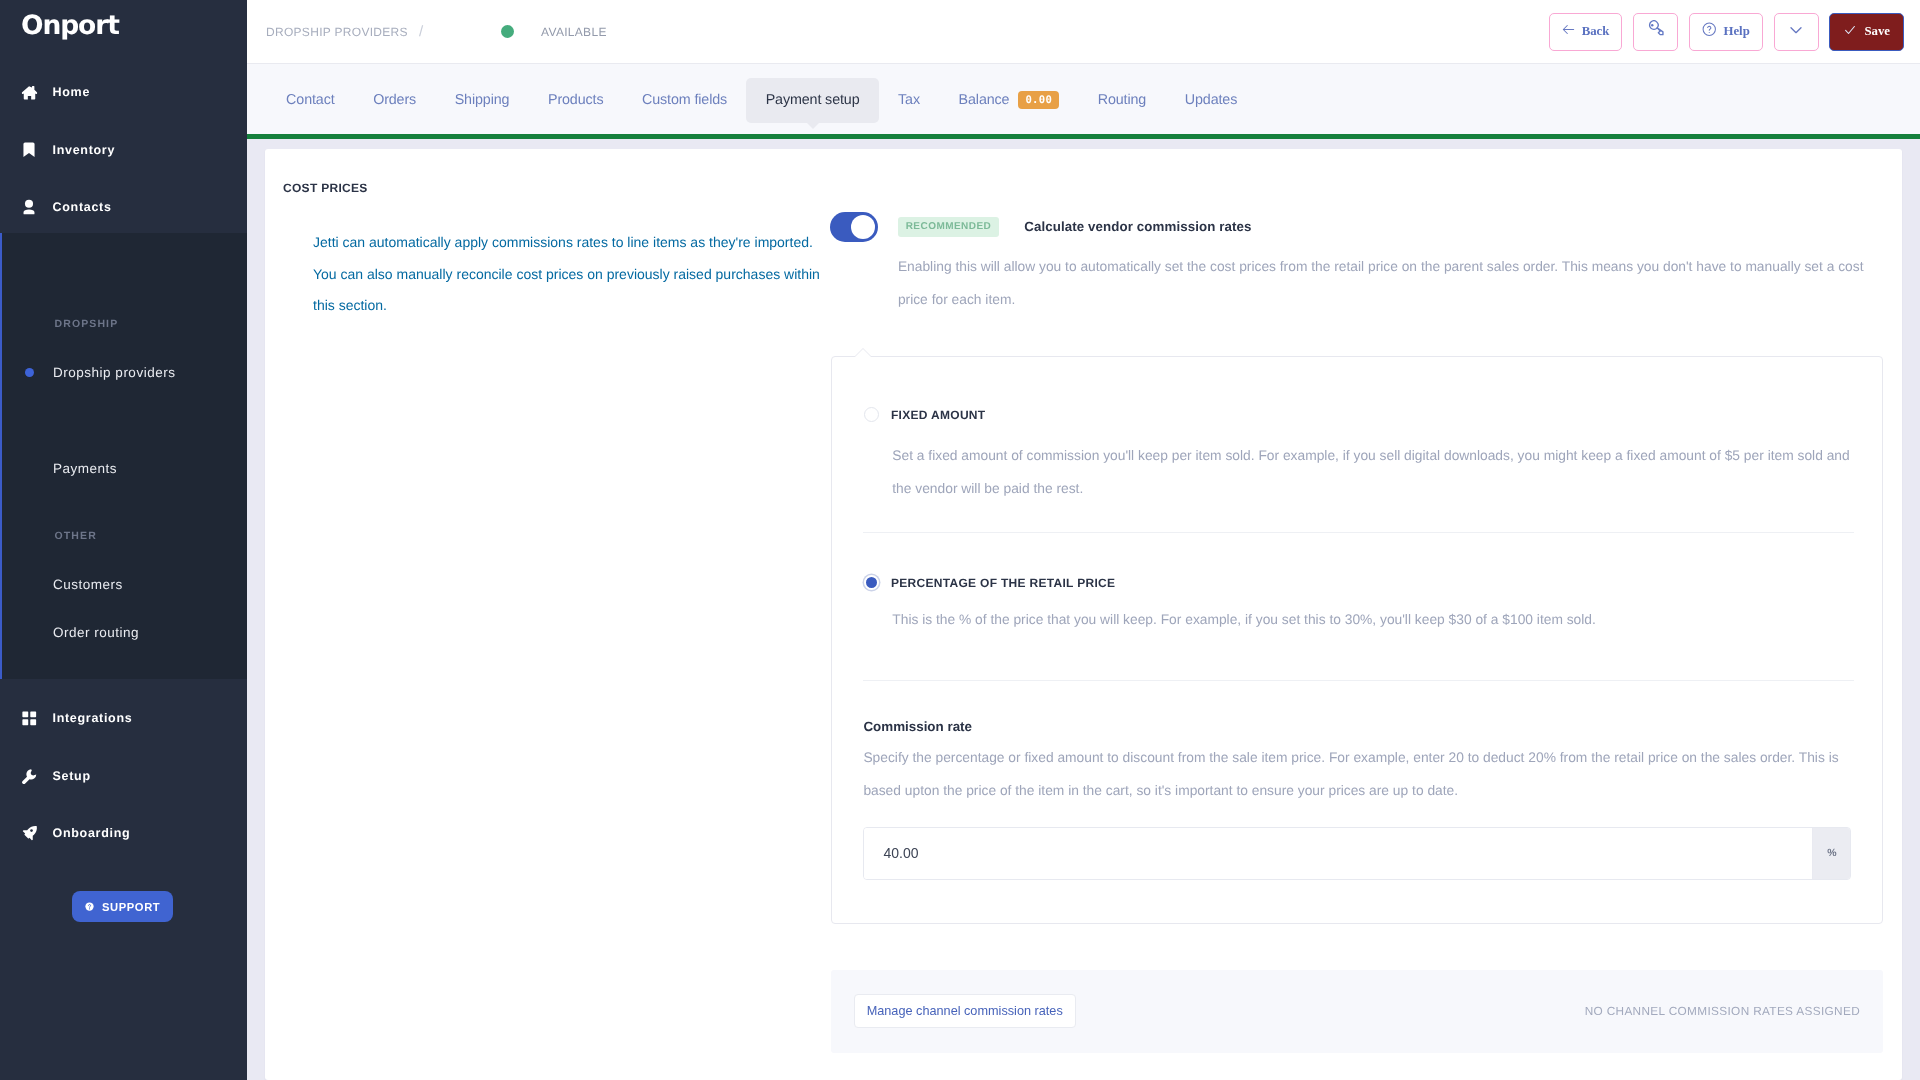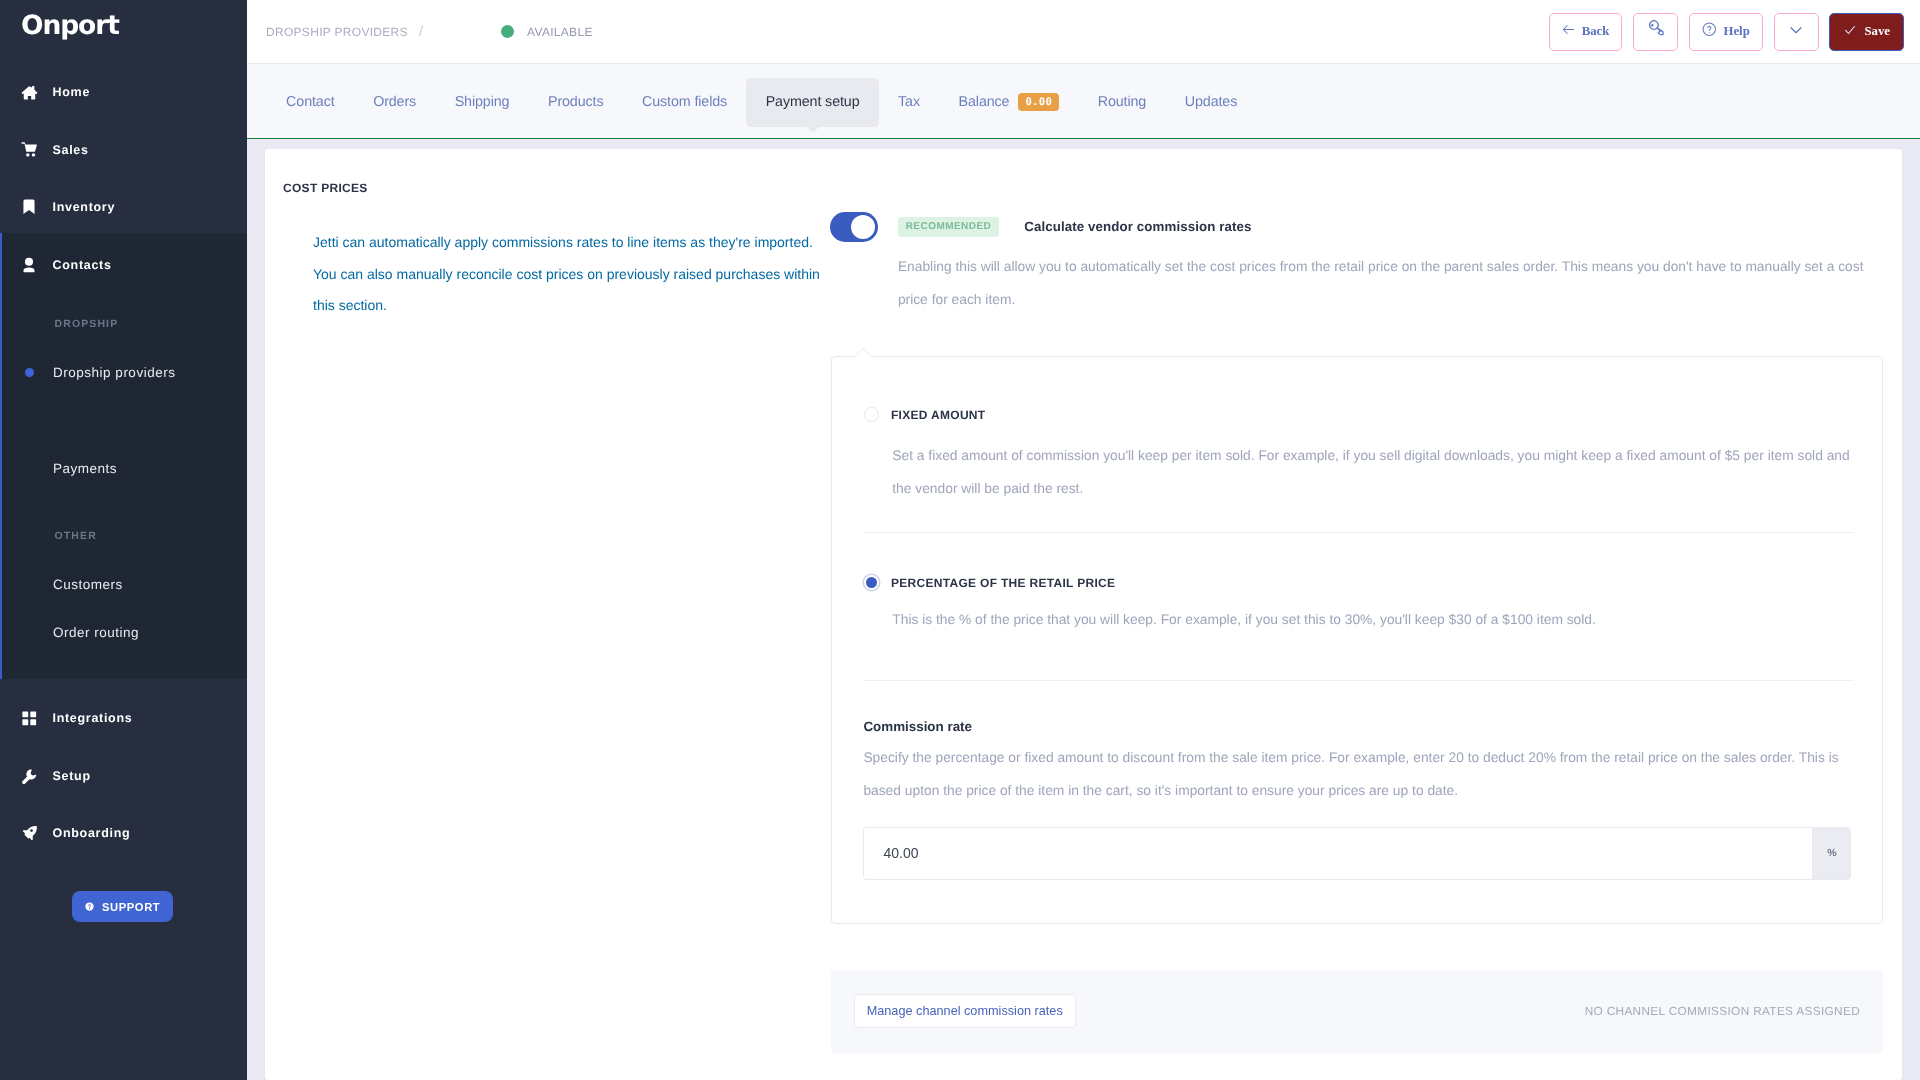--- a/index.html
+++ b/index.html
@@ -64,35 +64,35 @@
   .topbar {
     height: 64px; background: #fff; border-bottom: 1px solid #e9eaf0;
     display: flex; align-items: center; padding: 0 16px 0 19px; flex: 0 0 64px;
   }
   .crumb {
     font-size: 12px; letter-spacing: 0.3px; color: #a7adbd; font-weight: 400;
   }
   .crumb-sep { color: #c9ced9; margin: 0 0 0 11px; font-size: 15px; font-weight: 300; }
   .status { display: flex; align-items: center; margin-left: 78px; }
   .status-dot { width: 13px; height: 13px; border-radius: 50%; background: #45ac7d; }
-  .status-text { margin-left: 13px; font-size: 12px; letter-spacing: 0.3px; color: #939aab; }
+  .status-text { margin-left: 27px; font-size: 12px; letter-spacing: 0.3px; color: #939aab; }
   .topbar-right { margin-left: auto; display: flex; align-items: center; gap: 10.8px; }
   .btn {
     display: inline-flex; align-items: center; justify-content: center; gap: 7px;
     height: 38px; border-radius: 5px; border: 1px solid #f9a8d4; background: #fff;
     color: #5a71c0; font-size: 12.8px; font-weight: 700; cursor: pointer;
     padding: 0 12px; font-family: Liberation Serif, serif;
   }
   .btn.icon-only { width: 45px; padding: 0; }
   .btn-primary {
     background: #7f1d1d; border-color: #3a5bbf; color: #fff; padding: 0 13px; height: 38px; justify-content: flex-end;
   }
 
   .tabbar {
-    height: 75px; background: #f7f8fc; border-bottom: 1px solid #15803d;
+    height: 75px; background: #f7f8fc; border-bottom: 5px solid #15803d;
     display: flex; align-items: stretch; padding-left: 19.8px; flex: 0 0 75px;
   }
   .tab {
     display: flex; align-items: center; padding: 0 19.3px; margin: 13.5px 0 11.5px 0;
     color: #6d80bd; font-size: 14.3px; letter-spacing: -0.12px; cursor: pointer; position: relative;
     border-radius: 5px;
   }
   .tab.active { background: #e9eaf0; color: #2c3446; font-weight: 400; }
   .tab.active:after {
     content: ""; position: absolute; left: 50%; bottom: -6px; transform: translateX(-50%);
@@ -206,30 +206,20 @@
   <div class="sidebar">
     <div class="logo">Onport</div>
     <div class="nav1">
       <div class="nav-item">
         <span class="ico">
             <svg width="17" height="17" viewBox="0 0 24 24" fill="#fff">
               <path d="M11.35 3.1 1.55 11.8a1.35 1.35 0 0 0 1.8 2l.55-.5V20.8c0 .65.5 1.15 1.15 1.15h4.6v-5.1h4.7v5.1h4.6c.65 0 1.15-.5 1.15-1.15v-7.5l.55.5a1.35 1.35 0 0 0 1.8-2L18.9 8.1V3.6a.75.75 0 0 0-.75-.75h-1.9a.75.75 0 0 0-.75.75v1.2z"></path>
             </svg>
           </span>
         <span class="nav-label">Home</span>
-      </div>
-      <div class="nav-item">
-        <span class="ico">
-            <svg width="17" height="17" viewBox="0 0 24 24" fill="#fff">
-              <path d="M1.6 1.6h3.1a1 1 0 0 1 1 .85l.35 2.35h15.4a1 1 0 0 1 .96 1.3l-2.6 8.5a1 1 0 0 1-.96.7H8.3a1 1 0 0 1-1-.85L4.9 3.9H1.6a1.15 1.15 0 0 1 0-2.3z"></path>
-              <circle cx="9.6" cy="19.6" r="2.4"></circle>
-              <circle cx="17.6" cy="19.6" r="2.4"></circle>
-            </svg>
-          </span>
-        <span class="nav-label">Sales</span>
       </div>
       <div class="nav-item">
         <span class="ico">
             <svg width="18" height="18" viewBox="0 0 24 24" fill="#fff">
               <path d="M4.6 4.1A2.1 2.1 0 0 1 6.7 2h10.6a2.1 2.1 0 0 1 2.1 2.1V21.4L12 16.1 4.6 21.4z"></path>
             </svg>
           </span>
         <span class="nav-label">Inventory</span>
       </div>
       <div class="nav-item">

